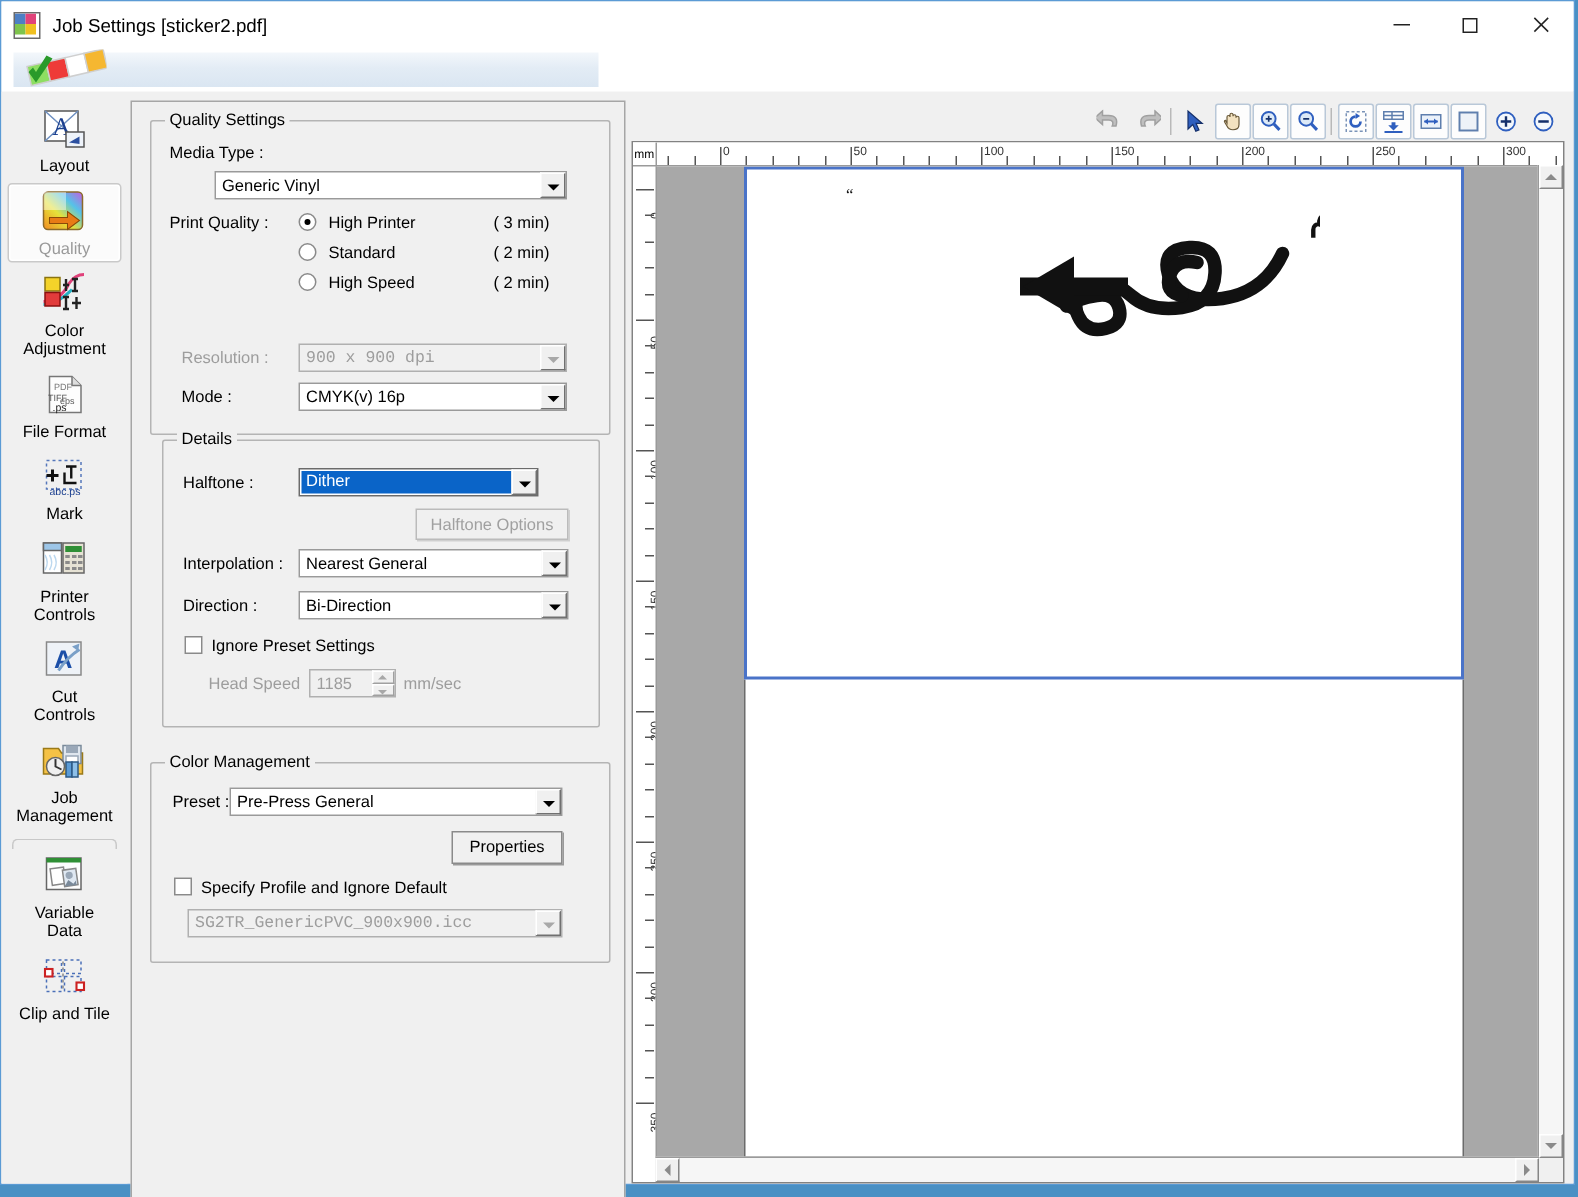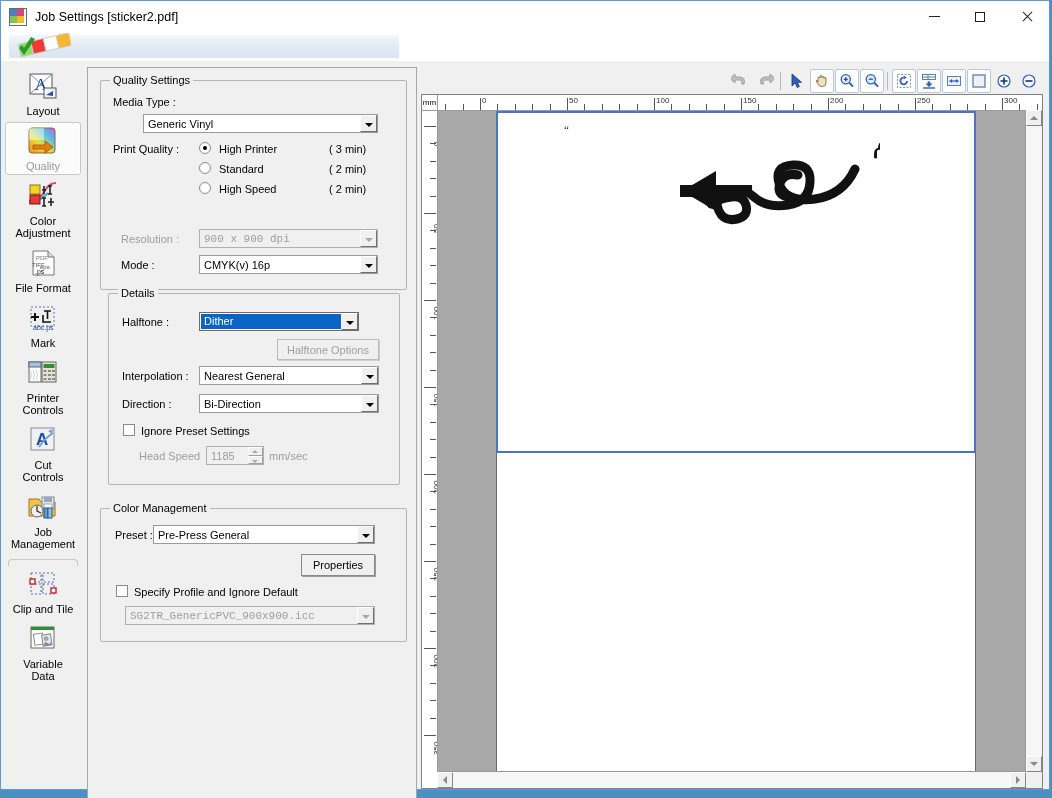--- a/index.html
+++ b/index.html
@@ -398,46 +398,46 @@
           <rect x="22" y="16" width="4" height="10" fill="#8ec0e8" stroke="#2d5a85"></rect>
         </svg>
         <div class="side-lbl">Job</div>
         <div class="side-lbl">Management</div>
       </div>
 
       <div class="side-sep"></div>
 
       <div class="side-item">
         <svg class="side-ico" viewBox="0 0 34 32">
+          <rect x="5" y="3" width="23" height="21" fill="#fdfdfd" stroke="#666"></rect>
+          <rect x="5" y="3" width="23" height="3" fill="#2f8f35"></rect>
+          <g transform="rotate(-8 17 14)">
+            <rect x="8" y="9" width="9" height="11" fill="#fff" stroke="#888"></rect>
+            <rect x="16" y="11" width="9" height="11" fill="#dfe8f2" stroke="#888"></rect>
+            <circle cx="20" cy="15" r="2.4" fill="#9aa8b8"></circle>
+            <path d="M16 22 l3 -4 l3 3 l2 -2 v3 z" fill="#7a8a9a"></path>
+          </g>
+        </svg>
+        <div class="side-lbl">Variable</div>
+        <div class="side-lbl">Data</div>
+      </div>
+
+      <div class="side-item">
+        <svg class="side-ico" viewBox="0 0 34 32">
           <g fill="none" stroke="#4a6fb8" stroke-dasharray="2 2">
             <rect x="5" y="4" width="10" height="9"></rect>
               <rect x="17" y="4" width="11" height="9"></rect>
             <rect x="5" y="15" width="10" height="10"></rect>
               <rect x="17" y="15" width="11" height="10"></rect>
           </g>
           <path d="M16 5 v20" stroke="#888" stroke-dasharray="2 2"></path>
           <rect x="4" y="10" width="5" height="5" fill="#fff" stroke="#cc2222" stroke-width="1.4"></rect>
           <rect x="25" y="19" width="5" height="5" fill="#fff" stroke="#cc2222" stroke-width="1.4"></rect>
         </svg>
         <div class="side-lbl">Clip and Tile</div>
-      </div>
-
-      <div class="side-item">
-        <svg class="side-ico" viewBox="0 0 34 32">
-          <rect x="5" y="3" width="23" height="21" fill="#fdfdfd" stroke="#666"></rect>
-          <rect x="5" y="3" width="23" height="3" fill="#2f8f35"></rect>
-          <g transform="rotate(-8 17 14)">
-            <rect x="8" y="9" width="9" height="11" fill="#fff" stroke="#888"></rect>
-            <rect x="16" y="11" width="9" height="11" fill="#dfe8f2" stroke="#888"></rect>
-            <circle cx="20" cy="15" r="2.4" fill="#9aa8b8"></circle>
-            <path d="M16 22 l3 -4 l3 3 l2 -2 v3 z" fill="#7a8a9a"></path>
-          </g>
-        </svg>
-        <div class="side-lbl">Variable</div>
-        <div class="side-lbl">Data</div>
       </div>
     </div>
 
     <div class="settings">
 
       <div class="group" style="left:12px;top:12px;width:305px;height:208px;">
         <div class="group-title">Quality Settings</div>
 
         <div class="lbl" style="left:12px;top:15px;">Media Type :</div>
         <div class="combo" style="left:42px;top:33px;width:235px;">

